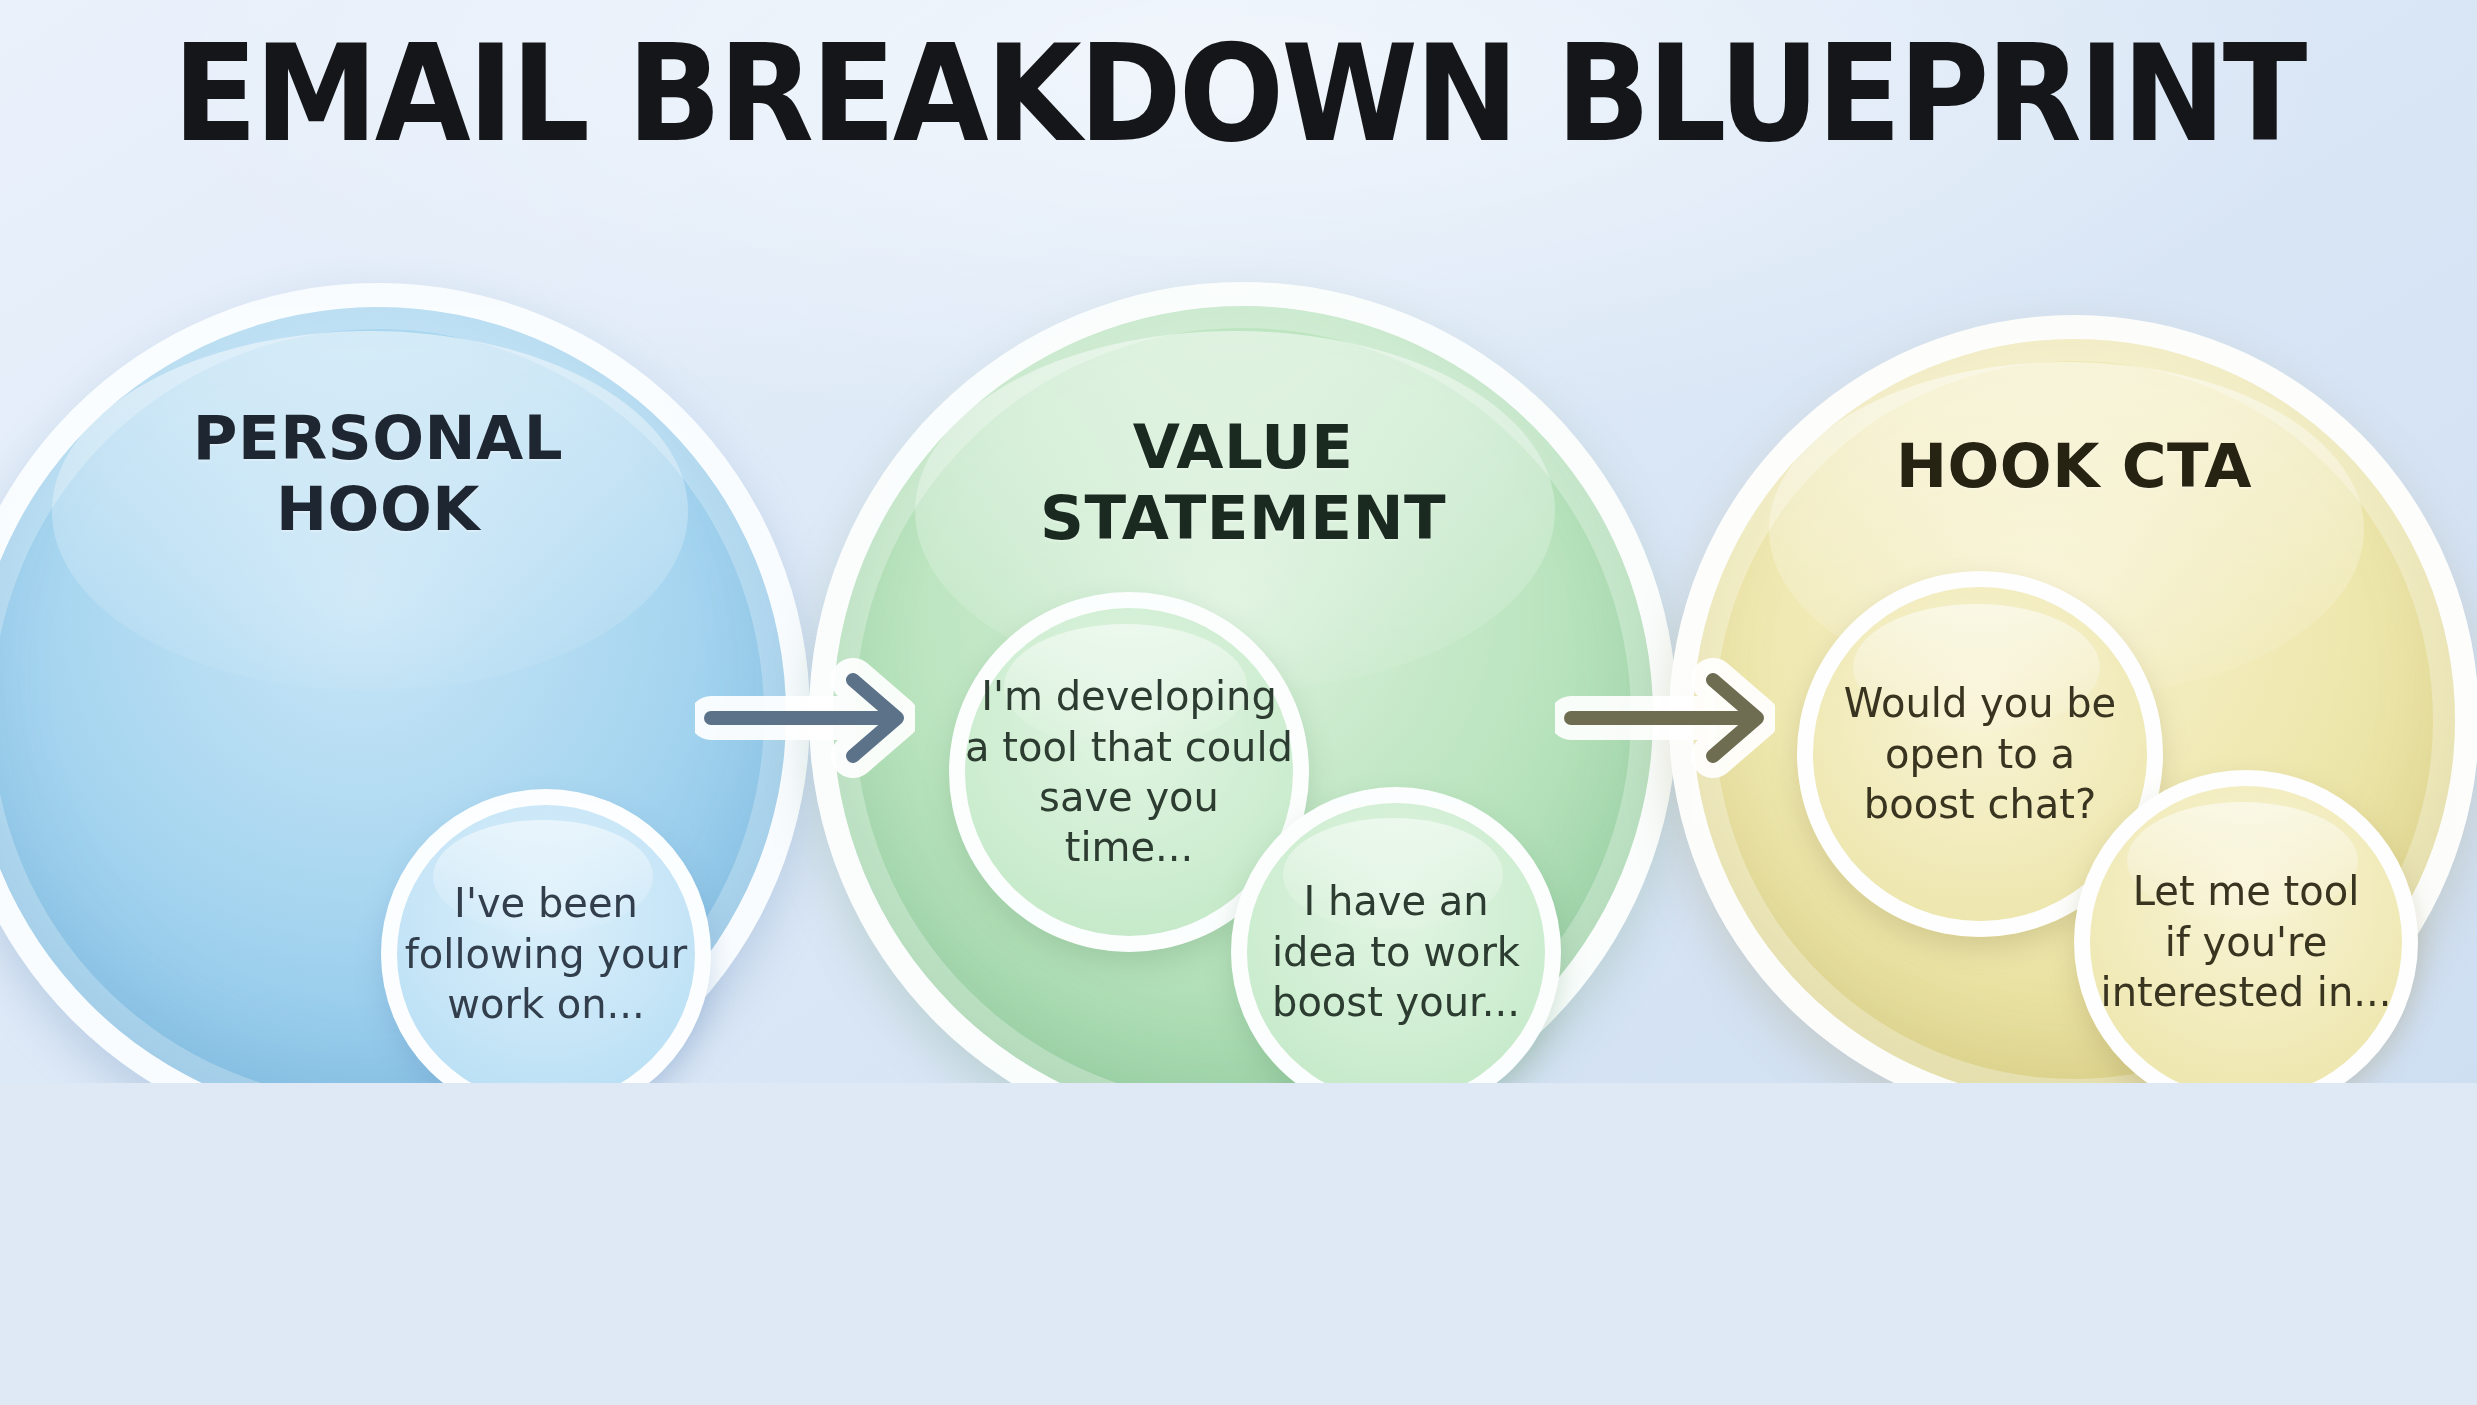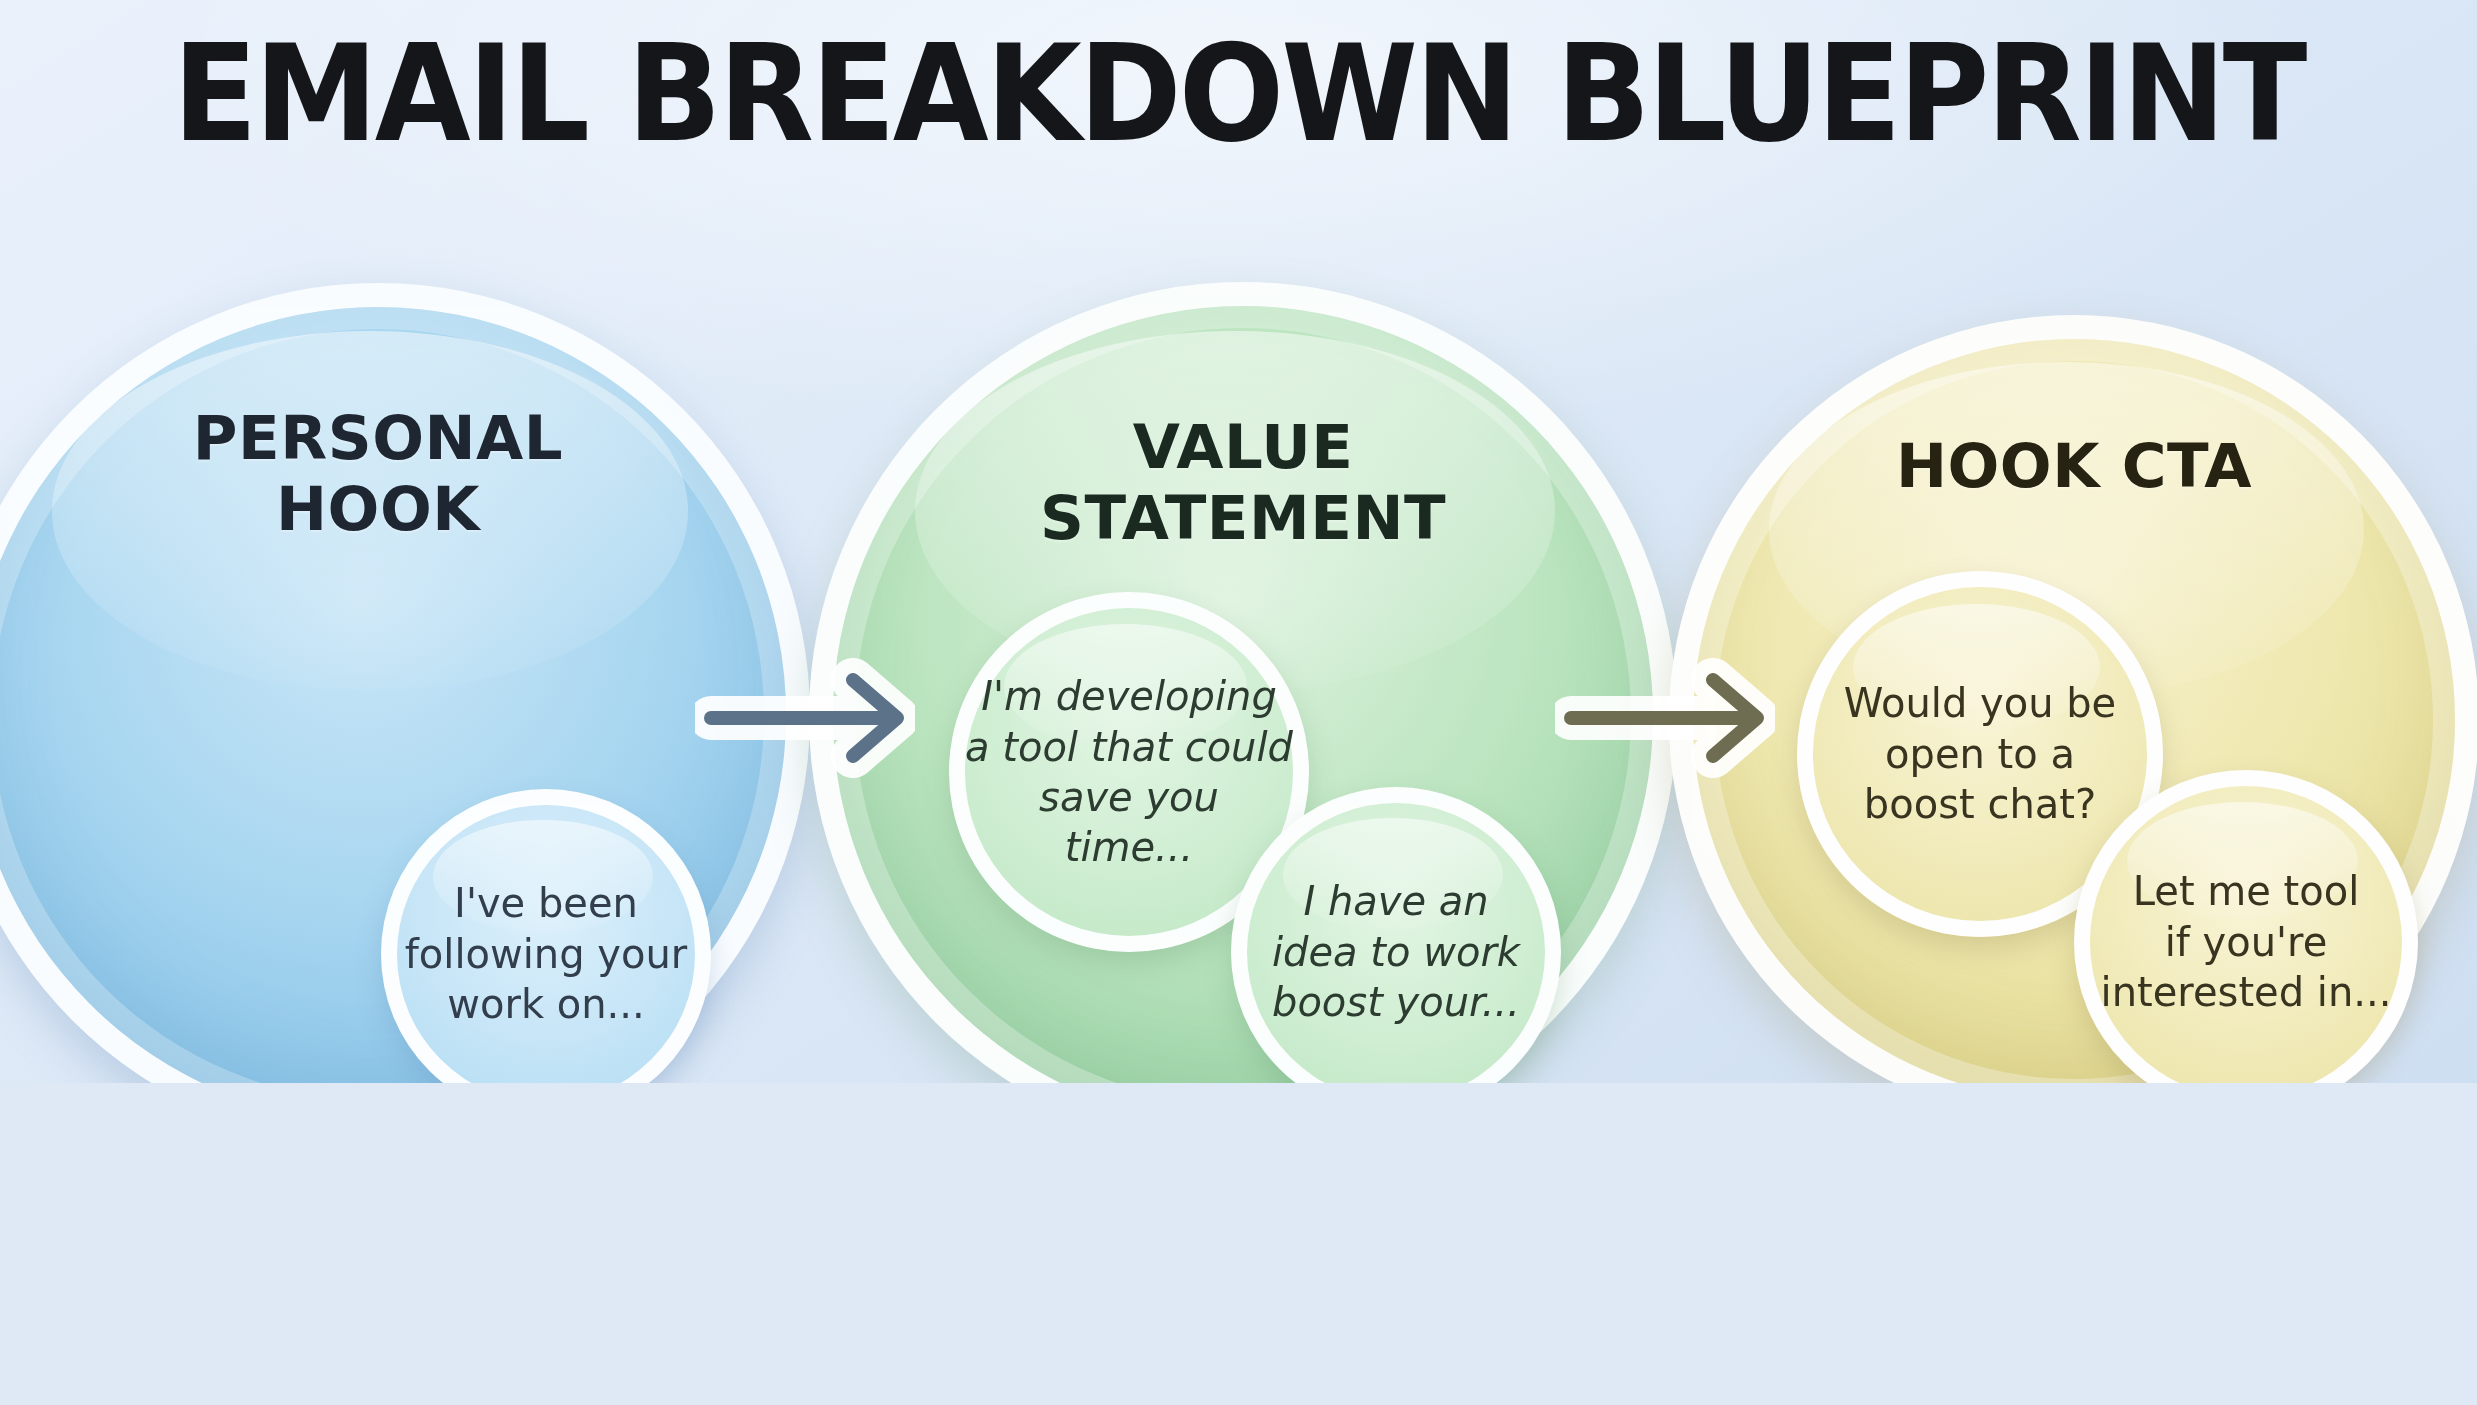--- a/index.html
+++ b/index.html
@@ -67,21 +67,20 @@
     border-radius:50%; pointer-events:none;
     background:linear-gradient(180deg, rgba(255,255,255,.55), rgba(255,255,255,.03));
   }
   .stage-blue .bubble{
     background:radial-gradient(circle at 50% 35%, #dcf0fb 0%, #c6e5f7 55%, #b0dbf2 100%);
     box-shadow:0 12px 26px rgba(100,140,185,.28);
   }
   .stage-green .bubble{
     background:radial-gradient(circle at 50% 35%, #e2f5e3 0%, #cfeed2 55%, #bfe6c4 100%);
     box-shadow:0 12px 26px rgba(95,145,105,.25);
-    font-style:italic;
   }
   .stage-yellow .bubble{
     background:radial-gradient(circle at 50% 35%, #f9f4d6 0%, #f1ebbb 55%, #eae2a4 100%);
     box-shadow:0 12px 26px rgba(150,138,85,.28);
   }
   .bubble-text{
     margin:0; font-size:40px; line-height:1.26; white-space:pre;
     position:relative; z-index:2;
   }
   .stage-blue  .bubble-text{ color:#323e4c; }

